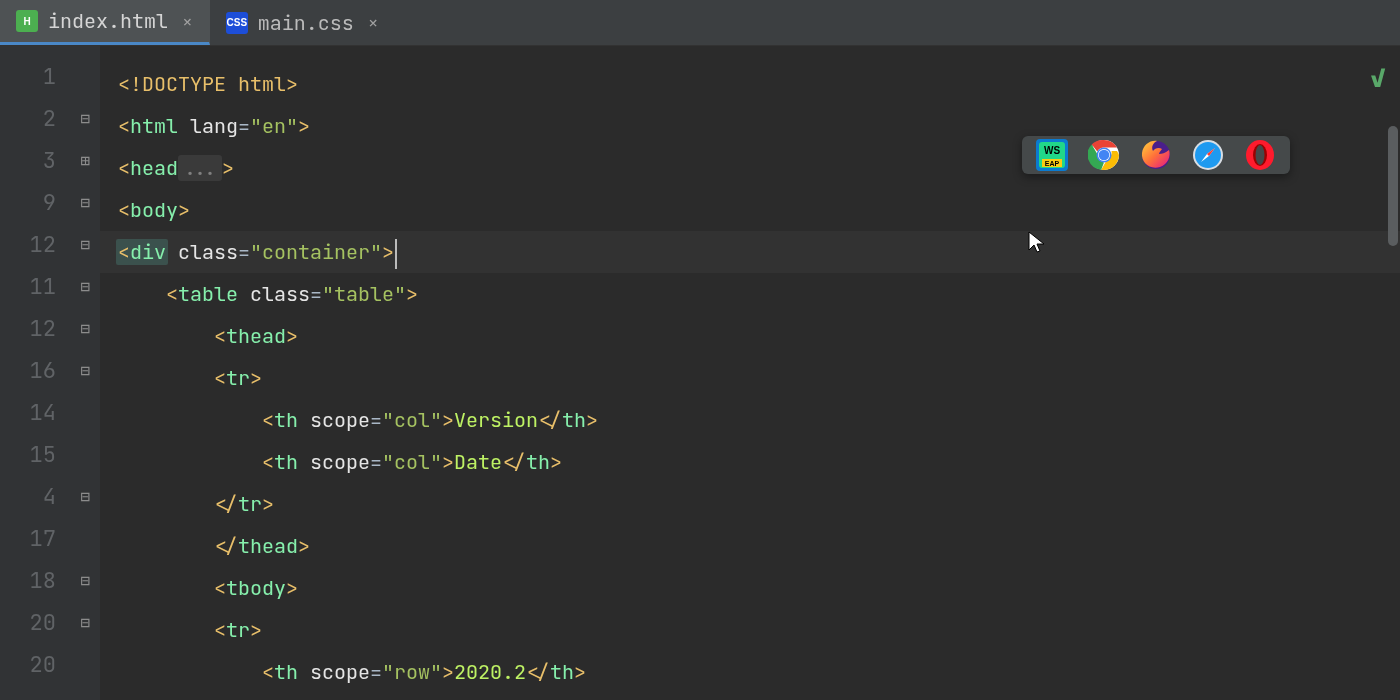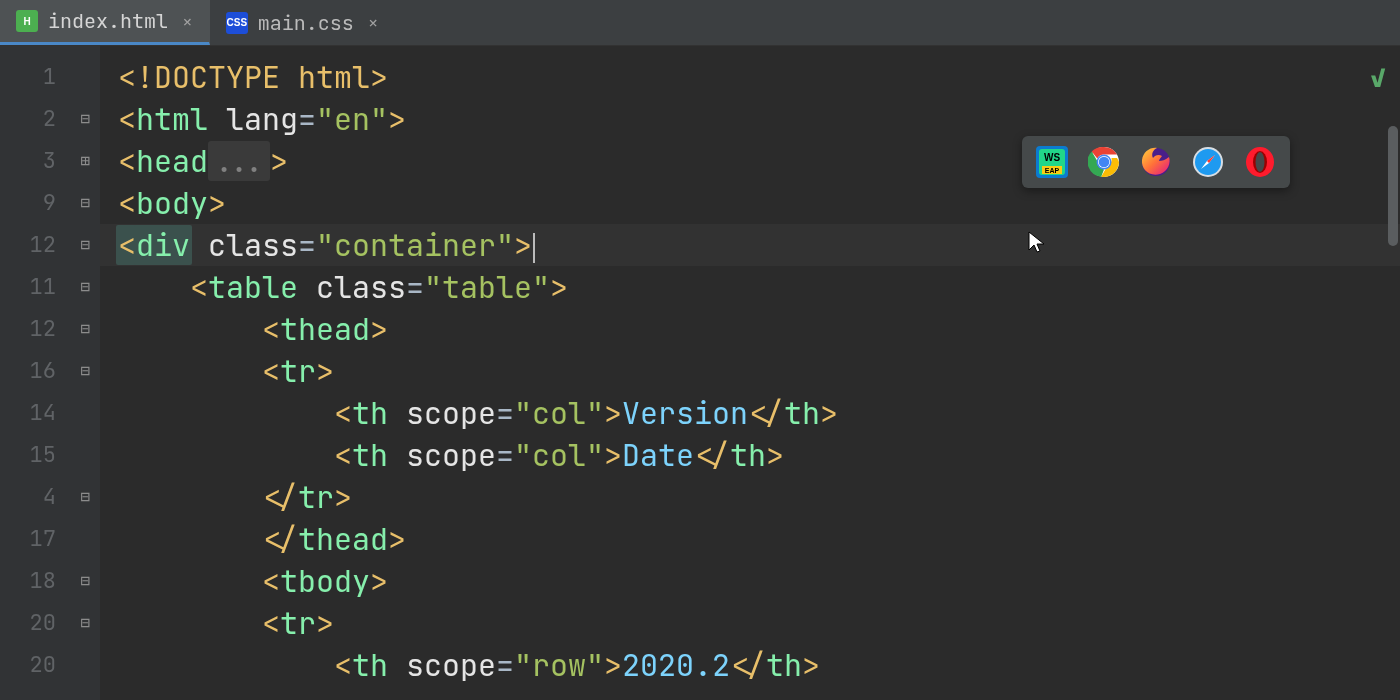--- a/index.html
+++ b/index.html
@@ -66,22 +66,22 @@
     text-align: center;
     user-select: none;
   }
   .foldcol div { height: 42px; display:flex; align-items:center; justify-content:center; }
   .foldcol .fold-closed::before { content: "⊞"; font-size:16px; }
   .foldcol .fold-open::before   { content: "⊟"; font-size:16px; }
 
   .codearea {
     position: relative;
     flex: 1;
-    padding-top: 10px;
-    font-size: 30px;
+    padding-top: 17px;
+    font-size: 20px;
     line-height: 42px;
     color: #a9b7c6;
     white-space: pre;
   }
   .codeline {
     height: 42px;
     padding-left: 18px;
     position: relative;
   }
   .codeline.current { background: #323232; }
@@ -90,37 +90,37 @@
     vertical-align: middle; margin-left:1px;
   }
 
   
   .t-doctype { color: #e8bf6a; }
   .t-bracket { color: #e8bf6a; }
   .t-tag     { color: #86efac; }
   .t-attr    { color: #e5e5e5; }
   .t-eq      { color: #a9b7c6; }
   .t-str     { color: #a5c261; }
-  .t-text    { color: #7dd3fc; }
+  .t-text    { color: #bef264; }
   .t-fold    { color: #808080; background:#3a3a3a; padding: 0 4px; border-radius:3px;}
   .matchtag  { background: #3b514d; border-radius:2px; padding:0 2px; margin:0 -2px;}
 
   
   .status-check {
     position: absolute; top: 14px; right: 14px;
     color: #59a869; font-size: 26px; font-weight: bold;
   }
 
   
   .preview-toolbar {
     position: absolute;
     top: 90px; right: 110px;
     display: flex; gap: 20px;
     background: #45494a;
-    padding: 10px 14px;
+    padding: 3px 14px;
     border-radius: 6px;
     box-shadow: 0 3px 10px rgba(0,0,0,.4);
   }
   .preview-toolbar .bicon {
     width: 32px; height: 32px; border-radius: 50%;
     display:flex; align-items:center; justify-content:center;
     cursor: pointer;
   }
   .bicon svg { width: 32px; height: 32px; }
 

